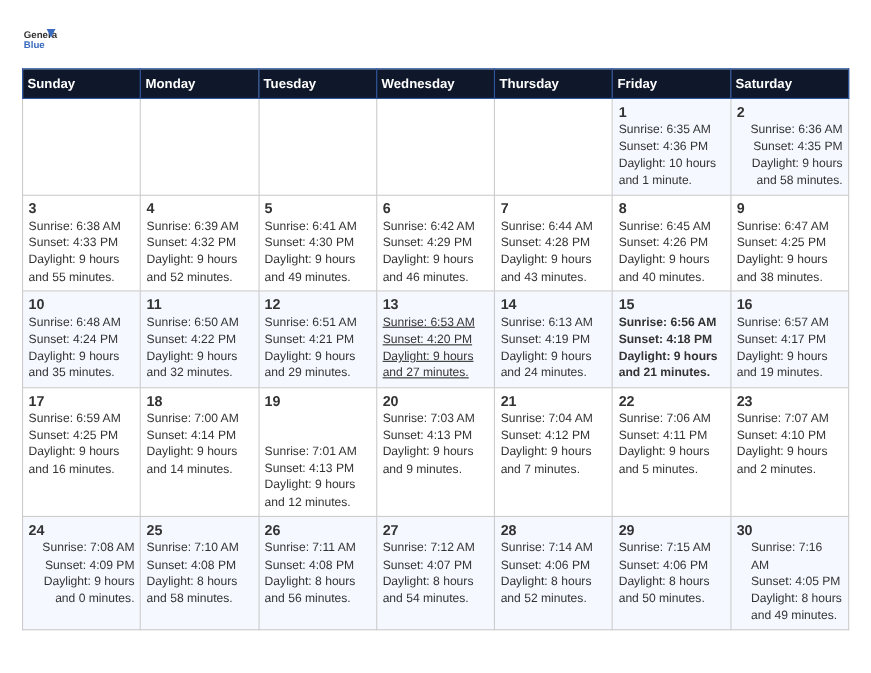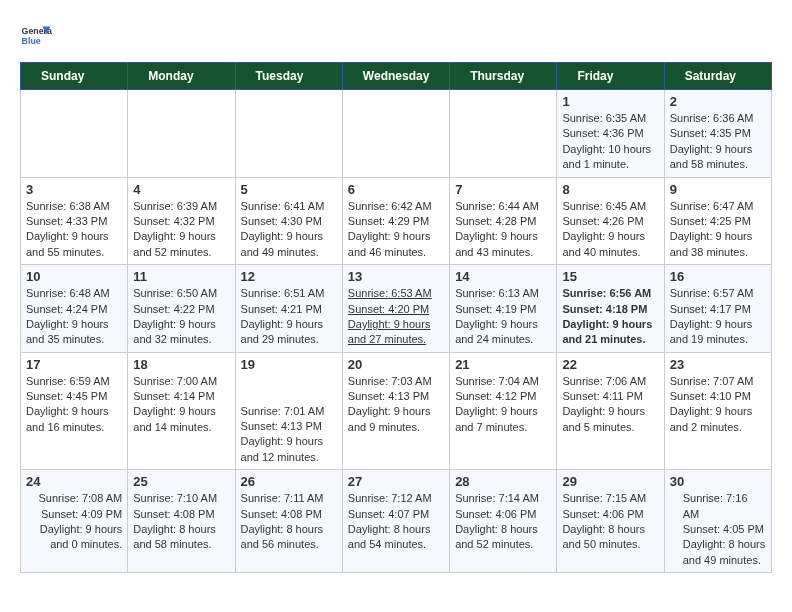--- a/index.html
+++ b/index.html
@@ -43,25 +43,25 @@
     .location {
       font-size: 16px;
       color: #555;
     }
     table {
       width: 100%;
       border-collapse: collapse;
       table-layout: fixed;
     }
     thead tr th {
-      background-color: #14532d;
+      background-color: #0f172a;
       color: white;
       font-size: 12px;
       font-weight: bold;
-      padding: 6px 20px;
+      padding: 6px 4px;
       text-align: left;
       border: 1px solid #2d55a0;
     }
     tbody tr td {
       border: 1px solid #ccc;
       vertical-align: top;
       padding: 4px 5px;
       height: 80px;
       font-size: 10px;
       color: #333;
@@ -126,21 +126,21 @@
         <td class="empty-cell"></td>
         <td class="empty-cell"></td>
         <td>
           <span class="day-num">1</span>
           <div class="day-info" style="white-space: pre-line;">Sunrise: 6:35 AM
 Sunset: 4:36 PM
 Daylight: 10 hours and 1 minute.</div>
         </td>
         <td>
           <span class="day-num">2</span>
-          <div class="day-info" style="white-space: pre-line;">Sunrise: 6:36 AM
+          <div class="day-info" style="white-space: pre-line; text-align: right;">Sunrise: 6:36 AM
 Sunset: 4:35 PM
 Daylight: 9 hours and 58 minutes.</div>
         </td>
       </tr>
       <tr>
         <td>
           <span class="day-num">3</span>
           <div class="day-info" style="white-space: pre-line;">Sunrise: 6:38 AM
 Sunset: 4:33 PM
 Daylight: 9 hours and 55 minutes.</div>
@@ -223,21 +223,21 @@
           <span class="day-num">16</span>
           <div class="day-info" style="white-space: pre-line;">Sunrise: 6:57 AM
 Sunset: 4:17 PM
 Daylight: 9 hours and 19 minutes.</div>
         </td>
       </tr>
       <tr>
         <td>
           <span class="day-num">17</span>
           <div class="day-info" style="white-space: pre-line;">Sunrise: 6:59 AM
-Sunset: 4:45 PM
+Sunset: 4:25 PM
 Daylight: 9 hours and 16 minutes.</div>
         </td>
         <td>
           <span class="day-num">18</span>
           <div class="day-info" style="white-space: pre-line;">Sunrise: 7:00 AM
 Sunset: 4:14 PM
 Daylight: 9 hours and 14 minutes.</div>
         </td>
         <td>
           <span class="day-num">19</span>

